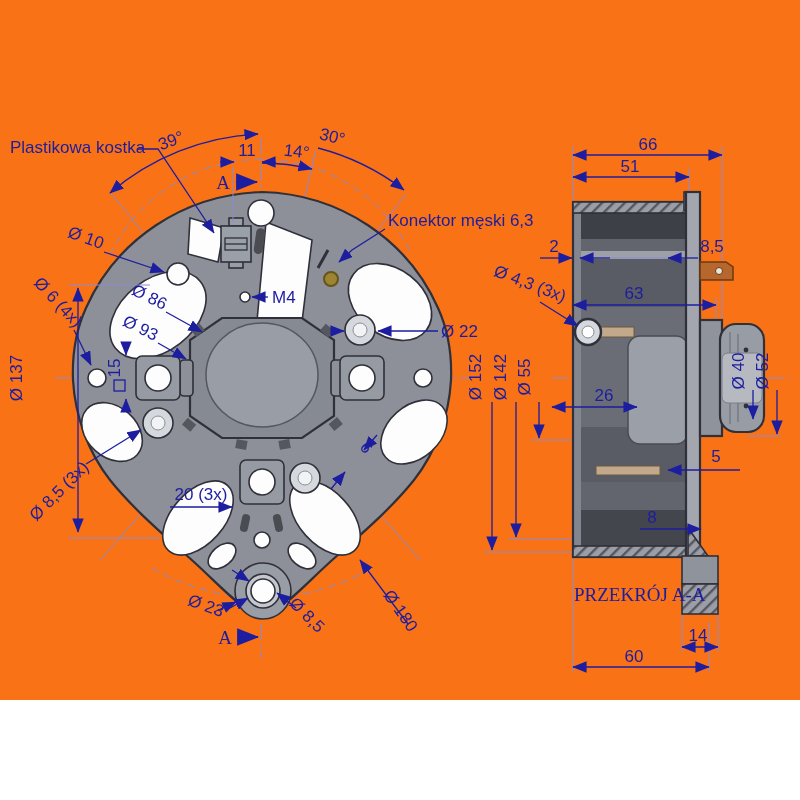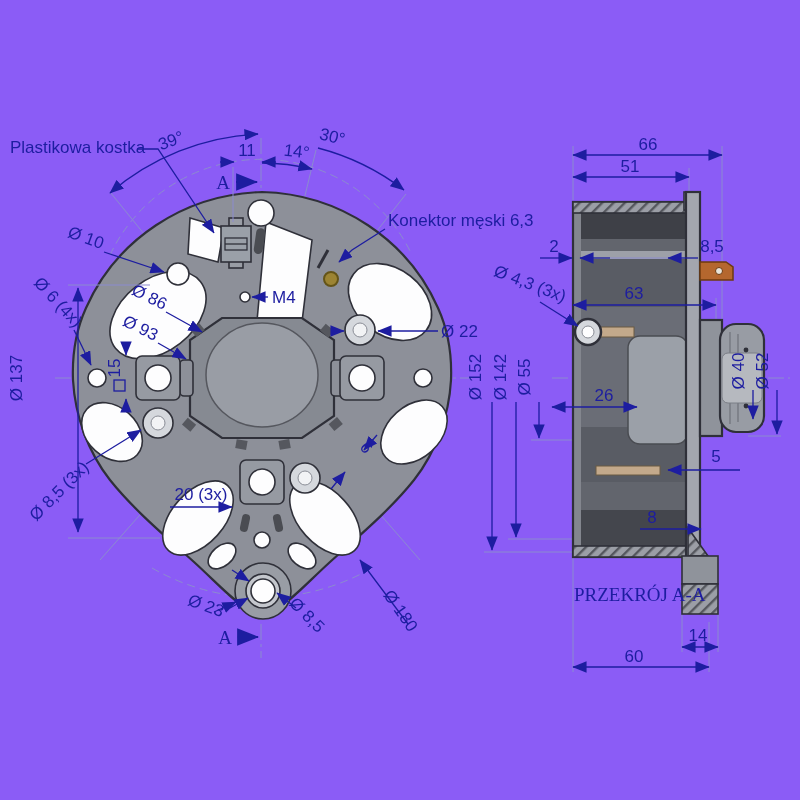--- a/index.html
+++ b/index.html
@@ -1,16 +1,16 @@
 <!DOCTYPE html>
 <html><head>
 <meta charset="utf-8">
 <style>
   html,body{margin:0;padding:0;background:#ffffff;}
-  .stage{width:800px;height:800px;position:relative;background:#8b5cf6;overflow:hidden;}
+  .stage{width:800px;height:700px;position:relative;background:#f97316;overflow:hidden;}
   svg{display:block;}
   text{font-family:"Liberation Sans","DejaVu Sans",sans-serif;fill:#1d1da0;font-size:17px;}
   .ser{font-family:"Liberation Serif","DejaVu Serif",serif;font-size:19px;}
   .dim{stroke:#1d1da0;stroke-width:1.3;fill:none;}
   .dim2{stroke:#1d1da0;stroke-width:2;fill:none;}
   .thin{stroke:#8b8bcf;stroke-width:1;fill:none;}
   .cl{stroke:#8b8bcf;stroke-width:1;fill:none;stroke-dasharray:16 4 3 4;}
   .dc{stroke:#8b8bcf;stroke-width:1;fill:none;stroke-dasharray:8 5;}
   .part{stroke:#2f3039;stroke-width:2.2;}
   .inner{stroke:#2f3039;stroke-width:1.6;}

